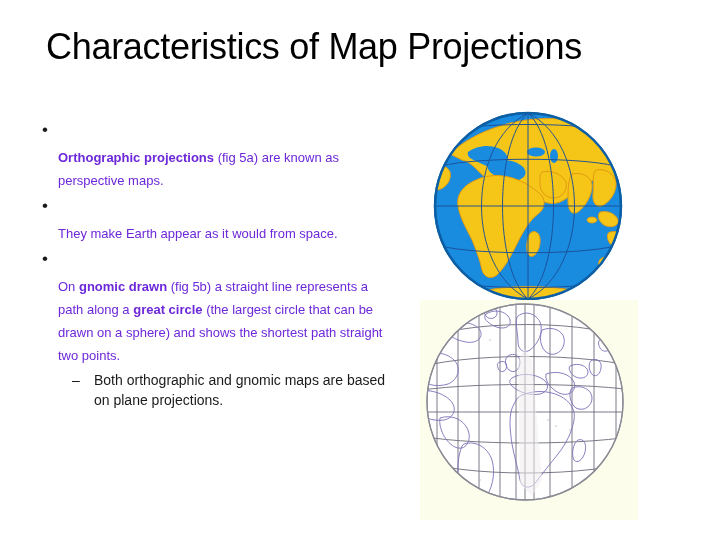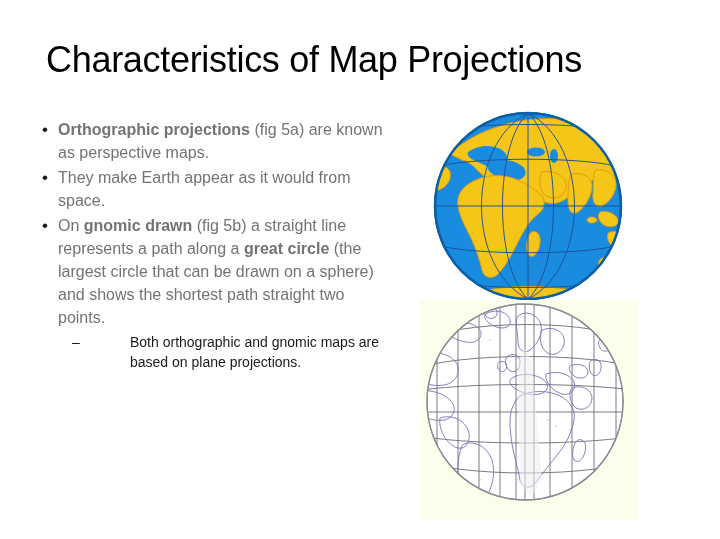--- a/index.html
+++ b/index.html
@@ -21,21 +21,21 @@
   #slide {
     position: absolute;
     inset: 0;
     background: #ffffff;
   }
 
   
   #slide-title {
     position: absolute;
     left: 46px;
-    top: 39px;
+    top: 26px;
     width: 640px;
     font-size: 36px;
     line-height: 42px;
     font-weight: 400;
     letter-spacing: -0.3px;
     color: #000000;
     white-space: nowrap;
   }
 
   
@@ -55,23 +55,24 @@
     width: 24px;
     text-align: left;
     padding-left: 8px;
     font-size: 17px;
     line-height: 23px;
     color: #1a1a1a;
     box-sizing: border-box;
   }
   .bullet-text {
     flex: 1 1 auto;
-    font-size: 16px;
+    font-size: 13px;
     line-height: 23px;
-    color: #737373;
+    color: #6d28d9;
+    margin-top: 28px;
   }
   .bullet-text b { font-weight: 700; }
 
   
   .sub-row {
     display: flex;
     align-items: flex-start;
     margin-left: 38px;
     margin-top: 3px;
   }
@@ -81,21 +82,20 @@
     font-size: 14px;
     line-height: 20px;
     color: #1a1a1a;
   }
   .sub-text {
     flex: 1 1 auto;
     width: 250px;
     font-size: 14px;
     line-height: 20px;
     color: #1a1a1a;
-    margin-left: 36px;
   }
 
   
   #fig-globe {
     position: absolute;
     left: 432px;
     top: 108px;
     width: 192px;
     height: 196px;
   }

